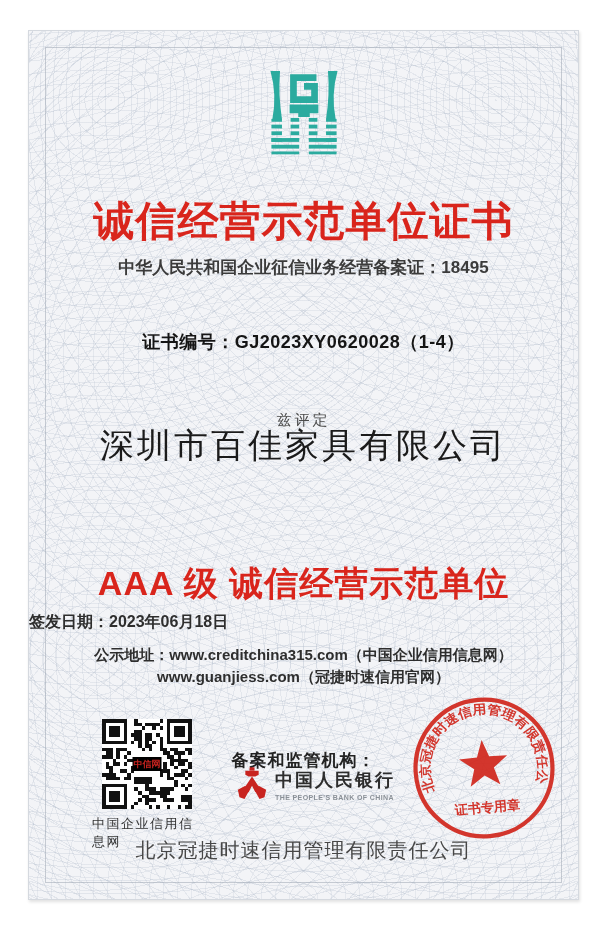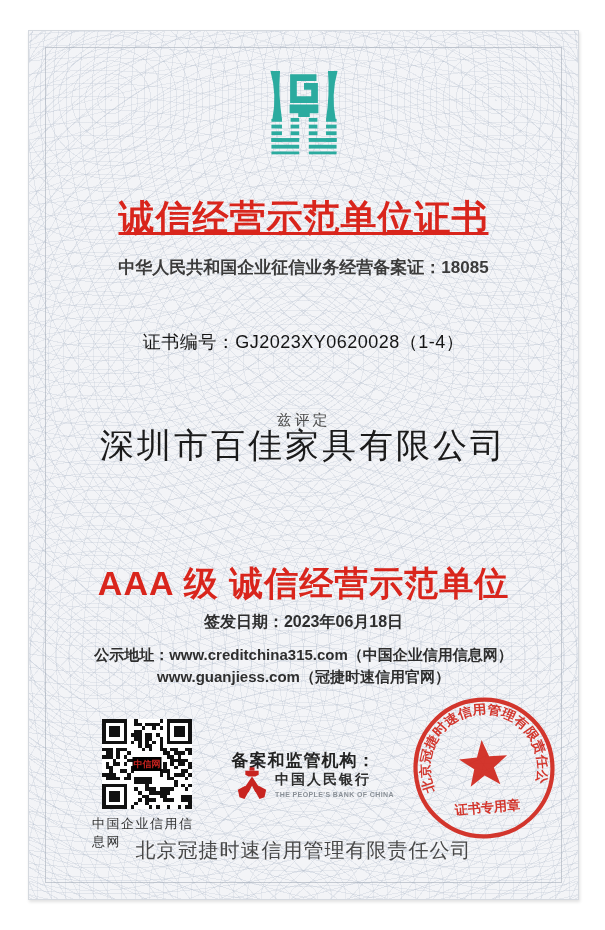--- a/index.html
+++ b/index.html
@@ -20,45 +20,45 @@
       repeating-radial-gradient(circle at 50% 100%,rgba(173,184,200,.20) 0 1px, transparent 1px 14px);
     border:1px solid #d5d9df;
     box-shadow:1px 2px 3px rgba(0,0,0,.12);
   }
   .inner-frame{
     position:absolute;inset:16px;border:1px solid rgba(158,167,180,.55);
     pointer-events:none;
   }
   .abs{position:absolute;left:0;width:100%;text-align:center;}
   .logo-wrap{position:absolute;top:38px;left:50%;transform:translateX(-50%);width:92px;height:94px;}
-  .title{top:163px;font-size:36px;font-weight:900;color:#d9251c;letter-spacing:1px;margin:0;text-decoration:underline;}
+  .title{top:163px;font-size:41px;font-weight:900;color:#d9251c;letter-spacing:1px;margin:0;}
   .subtitle{top:225px;font-size:17px;font-weight:700;color:#3b3b3b;}
-  .certno{top:299px;font-size:18px;font-weight:400;color:#151515;letter-spacing:.5px;}
+  .certno{top:299px;font-size:18px;font-weight:700;color:#151515;letter-spacing:.5px;}
   .assess{top:356px;font-size:15px;color:#4a4a4a;letter-spacing:3px;margin-top:24px;}
   .company{top:392px;font-size:34px;color:#1b1b1b;letter-spacing:3px;
     font-family:"Liberation Serif","DejaVu Serif",serif;}
   .award{top:490px;font-size:34px;font-weight:800;color:#d9251c;letter-spacing:1px;margin-top:40px;}
-  .dates{top:581px;display:flex;justify-content:center;gap:42px;font-size:16px;font-weight:700;color:#2e2e2e;}
+  .dates{top:581px;display:flex;justify-content:flex-start;gap:42px;font-size:16px;font-weight:700;color:#2e2e2e;}
   .publicity{top:613px;font-size:15px;font-weight:700;color:#2e2e2e;line-height:22px;}
   .reg-heading{top:718px;font-size:17px;font-weight:700;color:#222222;letter-spacing:1px;}
   .qr-wrap{position:absolute;left:73px;top:688px;width:90px;}
   .qr-box{position:relative;width:90px;height:90px;background:#ffffff;}
   .qr-box svg{display:block;width:90px;height:90px;shape-rendering:crispEdges;}
   .qr-center{
     position:absolute;left:50%;top:50%;transform:translate(-50%,-50%);
     background:#000000;color:#c8231f;font-size:9px;font-weight:700;
     padding:2px 1px;line-height:10px;white-space:nowrap;
     font-family:"Liberation Serif","DejaVu Serif",serif;
   }
   .qr-label{width:110px;margin:6px 16px 0 -10px;font-size:13px;
     letter-spacing:1.5px;color:#333333;}
   .pboc{position:absolute;left:208px;top:736px;display:flex;align-items:center;}
   .pboc-emblem{width:30px;height:34px;flex:0 0 auto;}
   .pboc-text{margin-left:8px;text-align:left;}
-  .pboc-cn{font-size:14px;font-weight:700;color:#2d2d2d;letter-spacing:2px;
+  .pboc-cn{font-size:18px;font-weight:700;color:#2d2d2d;letter-spacing:2px;
     font-family:"Liberation Serif","DejaVu Serif",serif;}
   .pboc-en{font-size:7px;letter-spacing:.4px;color:#8a9097;margin-top:2px;font-weight:700;}
   .seal{position:absolute;left:380px;top:662px;width:150px;height:150px;
     transform:rotate(-5deg);opacity:.93;}
   .issuer{top:806px;font-size:20px;color:#474747;letter-spacing:1px;}
 </style>
 </head>
 <body>
 
 <div class="page">
@@ -83,21 +83,21 @@
       <rect x="14" y="50" width="11" height="24" fill="url(#lp)"></rect>
       <rect x="71" y="50" width="11" height="24" fill="url(#lp)"></rect>
       <rect x="34" y="46" width="9" height="26" fill="url(#lp)"></rect>
       <rect x="53" y="46" width="9" height="26" fill="url(#lp)"></rect>
       <rect x="14" y="70" width="29" height="17" fill="url(#lp)"></rect>
       <rect x="53" y="70" width="29" height="17" fill="url(#lp)"></rect>
     </svg>
   </div>
 
   <h1 class="abs title">诚信经营示范单位证书</h1>
-  <div class="abs subtitle">中华人民共和国企业征信业务经营备案证：18085</div>
+  <div class="abs subtitle">中华人民共和国企业征信业务经营备案证：18495</div>
 
   <div class="abs certno">
     <span>证书编号：</span><span>GJ2023XY0620028（1-4）</span>
   </div>
 
   <div class="abs assess">兹评定</div>
   <div class="abs company">深圳市百佳家具有限公司</div>
   <div class="abs award">AAA 级 诚信经营示范单位</div>
 
   <div class="abs dates">

